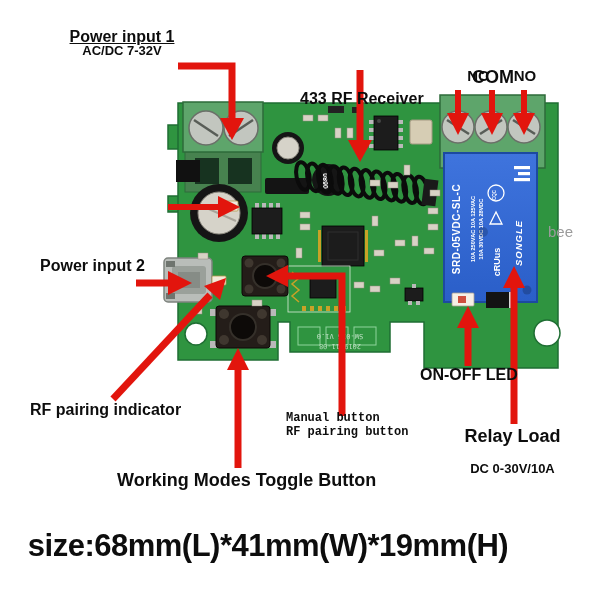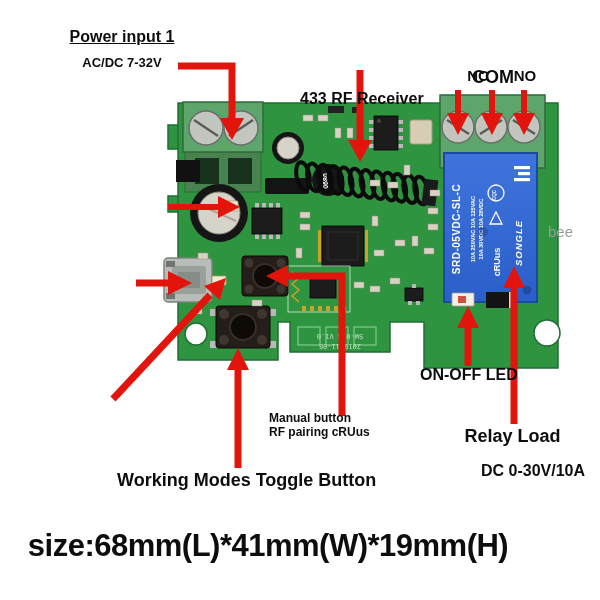--- a/index.html
+++ b/index.html
@@ -306,38 +306,40 @@
       <line class="arrow-line" x1="468" y1="326" x2="468" y2="366"></line>
       <polygon class="arrow-head" points="468,306 457,328 479,328"></polygon>
     </g>
     <g>
       <line class="arrow-line" x1="514" y1="286" x2="514" y2="424"></line>
       <polygon class="arrow-head" points="514,266 503,288 525,288"></polygon>
     </g>
   </svg>
 
   <div class="lbl ctr" style="left:52px;top:28px;width:140px;font-size:16px;text-decoration:underline;">Power input 1</div>
-  <div class="lbl ctr" style="left:52px;top:56px;width:140px;font-size:13px;">AC/DC 7-32V</div>
+  <div class="lbl ctr" style="left:52px;top:44px;width:140px;font-size:13px;">AC/DC 7-32V</div>
 
   <div class="lbl" style="left:300px;top:49px;font-size:16px;margin-top:41px;">433 RF Receiver</div>
 
   <div class="lbl ctr" style="left:443px;top:67px;width:30px;font-size:15px;margin-left:20px;">NC</div>
   <div class="lbl ctr" style="left:472px;top:67px;width:40px;font-size:18px;">COM</div>
   <div class="lbl ctr" style="left:509px;top:67px;width:32px;font-size:15px;">NO</div>
 
 
-
-
-  <div class="lbl" style="left:269px;top:412px;font-size:12px;">
+  <div class="lbl ctr" style="left:20px;top:257px;width:145px;font-size:16px;">Power input 2</div>
+
+  <div class="lbl" style="left:30px;top:401px;font-size:16px;">RF pairing indicator</div>
+
+  <div class="lbl" style="left:286px;top:412px;font-size:12px;font-family:Liberation Mono, monospace;">
     <div>Manual button</div>
-    <div>RF pairing cRUus</div>
+    <div>RF pairing button</div>
   </div>
 
   <div class="lbl" style="left:117px;top:470px;font-size:18px;">Working Modes Toggle Button</div>
 
   <div class="lbl" style="left:420px;top:366px;font-size:16px;">ON-OFF LED</div>
 
   <div class="lbl ctr" style="left:440px;top:426px;width:145px;font-size:18px;">Relay Load</div>
-  <div class="lbl ctr" style="left:440px;top:462px;width:145px;font-size:16px;text-align:right;">DC 0-30V/10A</div>
+  <div class="lbl ctr" style="left:440px;top:462px;width:145px;font-size:13px;">DC 0-30V/10A</div>
 
   <div class="lbl ctr" style="left:0;top:528px;width:536px;font-size:31px;letter-spacing:-0.5px;">size:68mm(L)*41mm(W)*19mm(H)</div>
 
 </div>
 
 </body></html>

